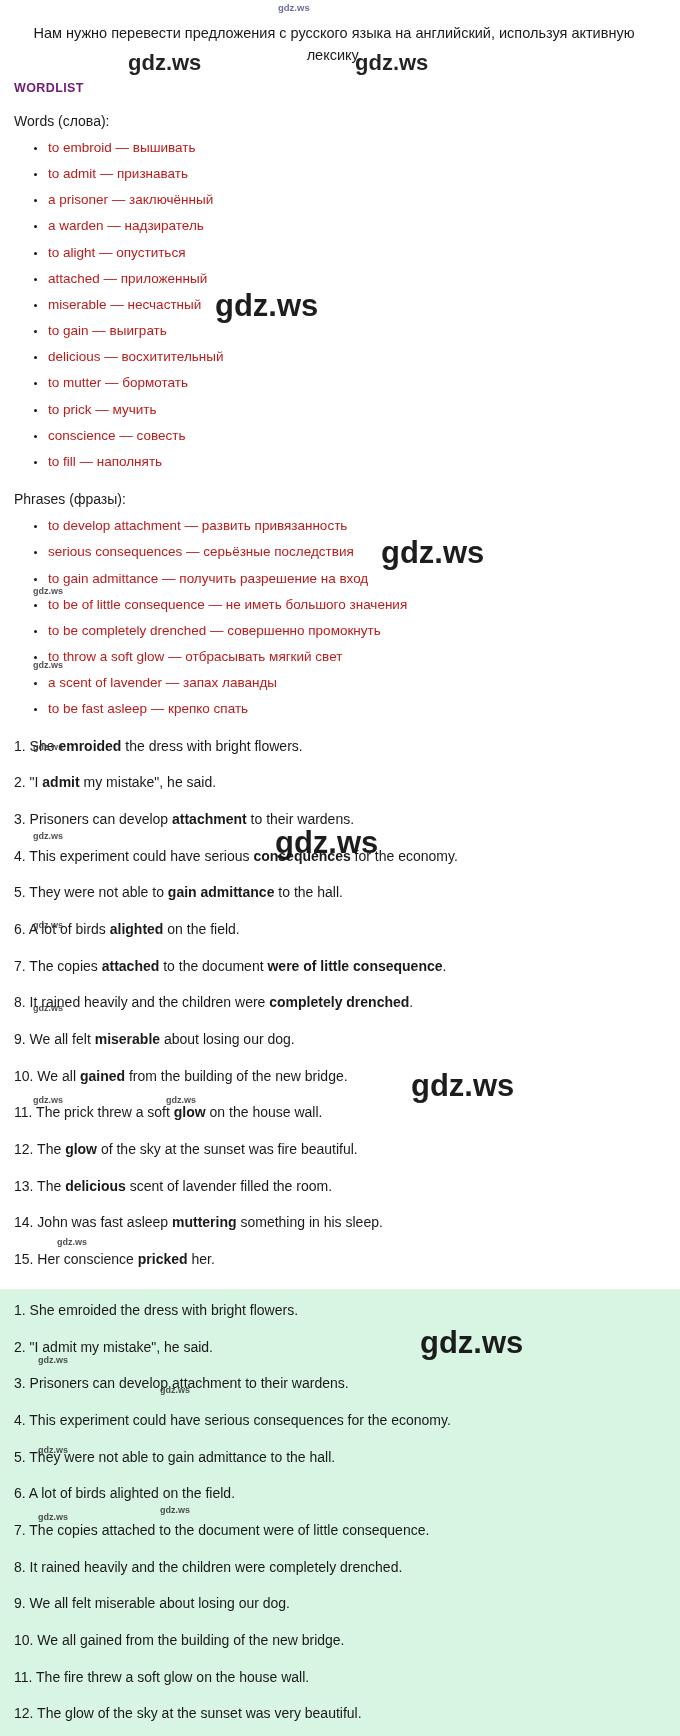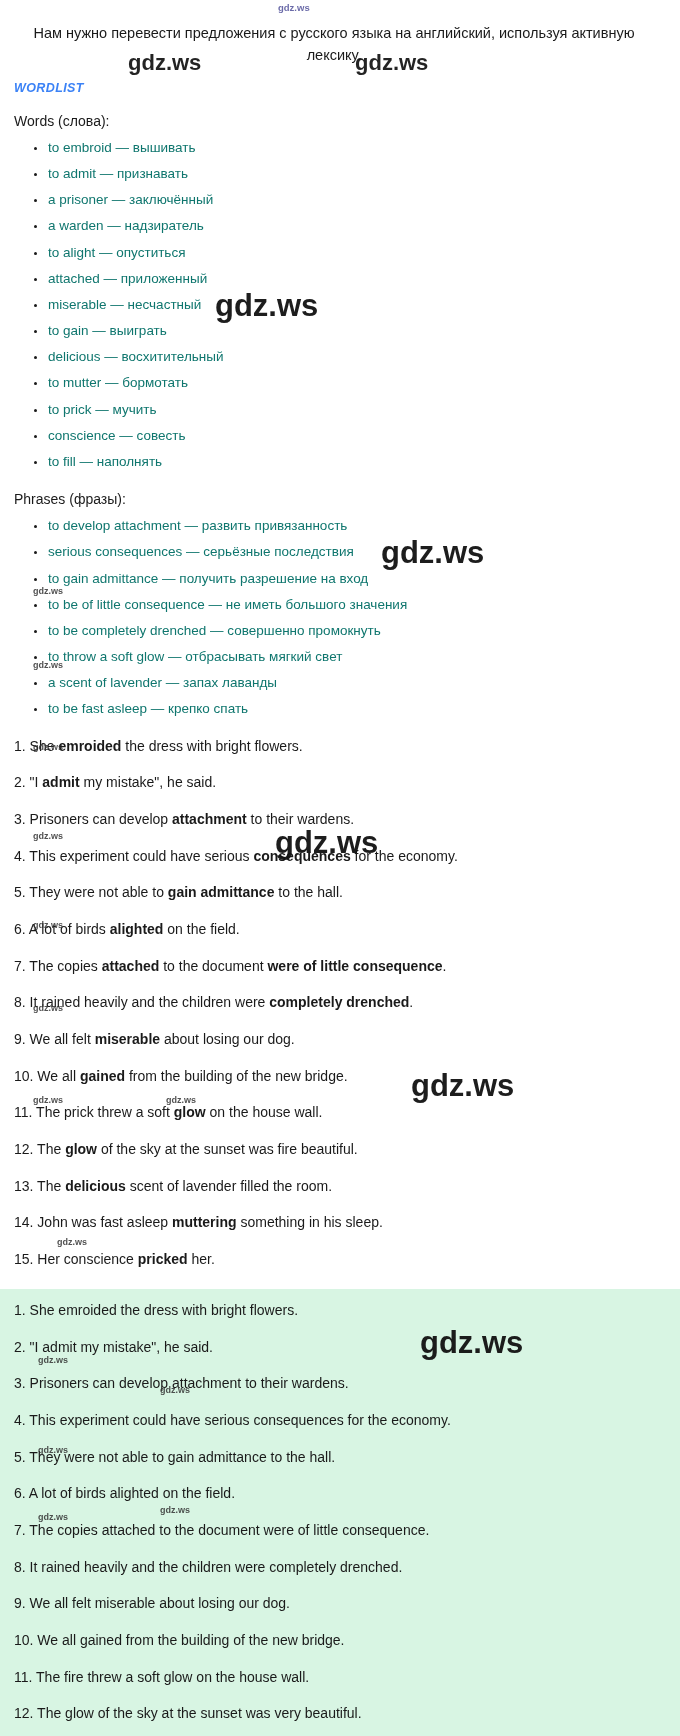--- a/index.html
+++ b/index.html
@@ -33,40 +33,39 @@
     color: #1a1a1a;
     margin: 0 0 14px 0;
     max-width: 640px;
     text-align: center;
   }
   .section-title {
     font-size: 12.5px;
     font-weight: bold;
     letter-spacing: 0.4px;
     margin: 0 0 18px 0;
-    color: #3b82f6;
-    font-style: italic;
+    color: #701a75;
   }
   .sub-label {
     font-size: 14px;
     margin: 0 0 12px 0;
     color: #1a1a1a;
   }
   ul.vocab {
     list-style: none;
     margin: 0 0 22px 0;
     padding: 0 0 0 18px;
   }
   ul.vocab li {
     position: relative;
     font-size: 13.5px;
     line-height: 1.05;
     padding: 0 0 0 16px;
     margin: 0 0 12px 0;
-    color: #0f766e;
+    color: #b91c1c;
   }
   ul.vocab li::before {
     content: "";
     position: absolute;
     left: 2px;
     top: 6px;
     width: 3px;
     height: 3px;
     background: #1a1a1a;
     border-radius: 50%;

